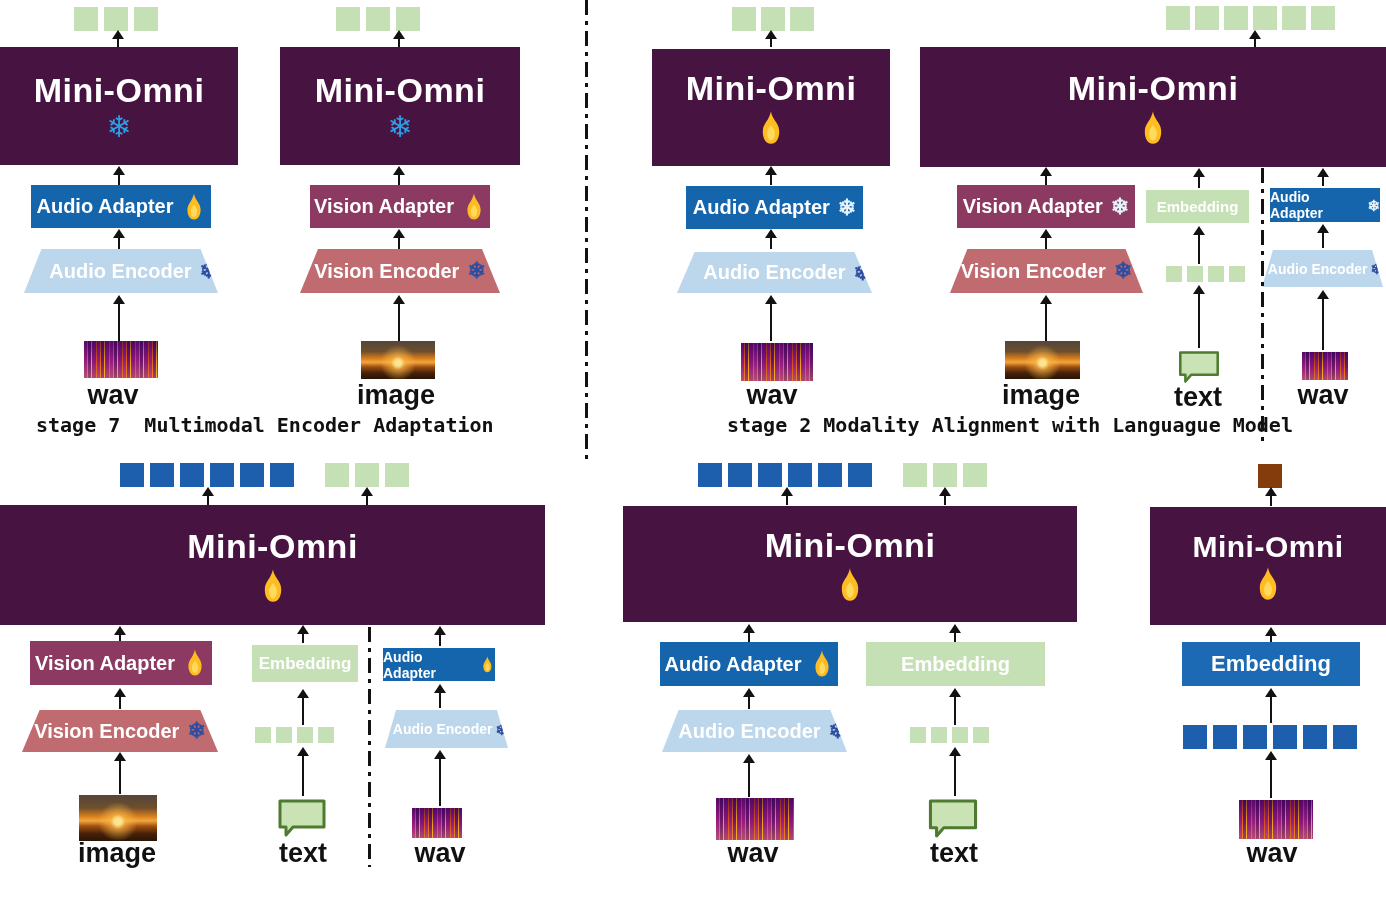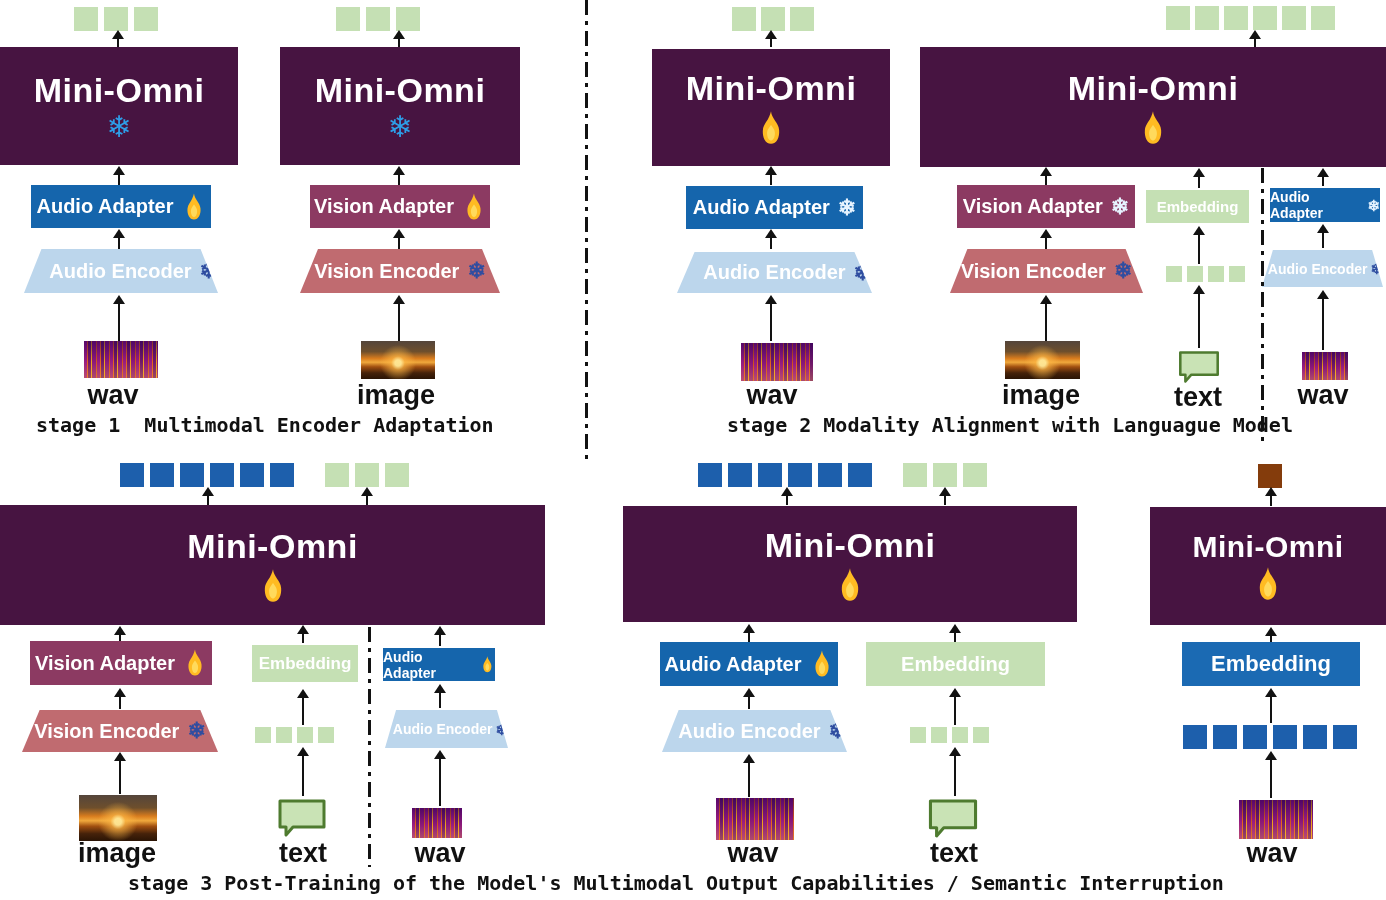--- a/index.html
+++ b/index.html
@@ -133,21 +133,21 @@
   <div class="bar trap bg-rose" style="left:300px;top:249px;width:200px;height:44px">
     <span>Vision Encoder</span>
     <span class="snow snow-dark">❄</span>
   </div>
 
   <div class="spec" style="left:84px;top:341px;width:74px;height:37px"></div>
   <div class="sunset" style="left:361px;top:341px;width:74px;height:38px"></div>
 
   <div class="lbl" style="left:113px;top:380px">wav</div>
   <div class="lbl" style="left:396px;top:380px">image</div>
-  <div class="cap" style="left:36px;top:413px">stage 1  Multimodal Encoder Adaptation</div>
+  <div class="cap" style="left:36px;top:413px">stage 7  Multimodal Encoder Adaptation</div>
 
   <div class="arrow" style="left:118px;top:30px;height:17px"></div>
   <div class="arrow" style="left:399px;top:30px;height:17px"></div>
   <div class="arrow" style="left:119px;top:166px;height:19px"></div>
   <div class="arrow" style="left:399px;top:166px;height:19px"></div>
   <div class="arrow" style="left:119px;top:229px;height:20px"></div>
   <div class="arrow" style="left:399px;top:229px;height:20px"></div>
   <div class="arrow" style="left:119px;top:295px;height:46px"></div>
   <div class="arrow" style="left:399px;top:295px;height:46px"></div>
 
@@ -404,15 +404,14 @@
       <i class="token" style="background: rgb(29, 95, 172);"></i>
     </div>
   <div class="spec" style="left:1239px;top:800px;width:74px;height:39px"></div>
   <div class="lbl" style="left:1272px;top:838px">wav</div>
 
   <div class="arrow" style="left:1271px;top:487px;height:19px"></div>
   <div class="arrow" style="left:1271px;top:627px;height:15px"></div>
   <div class="arrow" style="left:1271px;top:688px;height:35px"></div>
   <div class="arrow" style="left:1271px;top:751px;height:47px"></div>
 
-  <div class="cap" style="left:128px;top:871px">stage 3 Post-Training of the Model's Multimodal Output Capabilities / Semantic Interruption</div>
 
 </div>
 
 </body></html>

